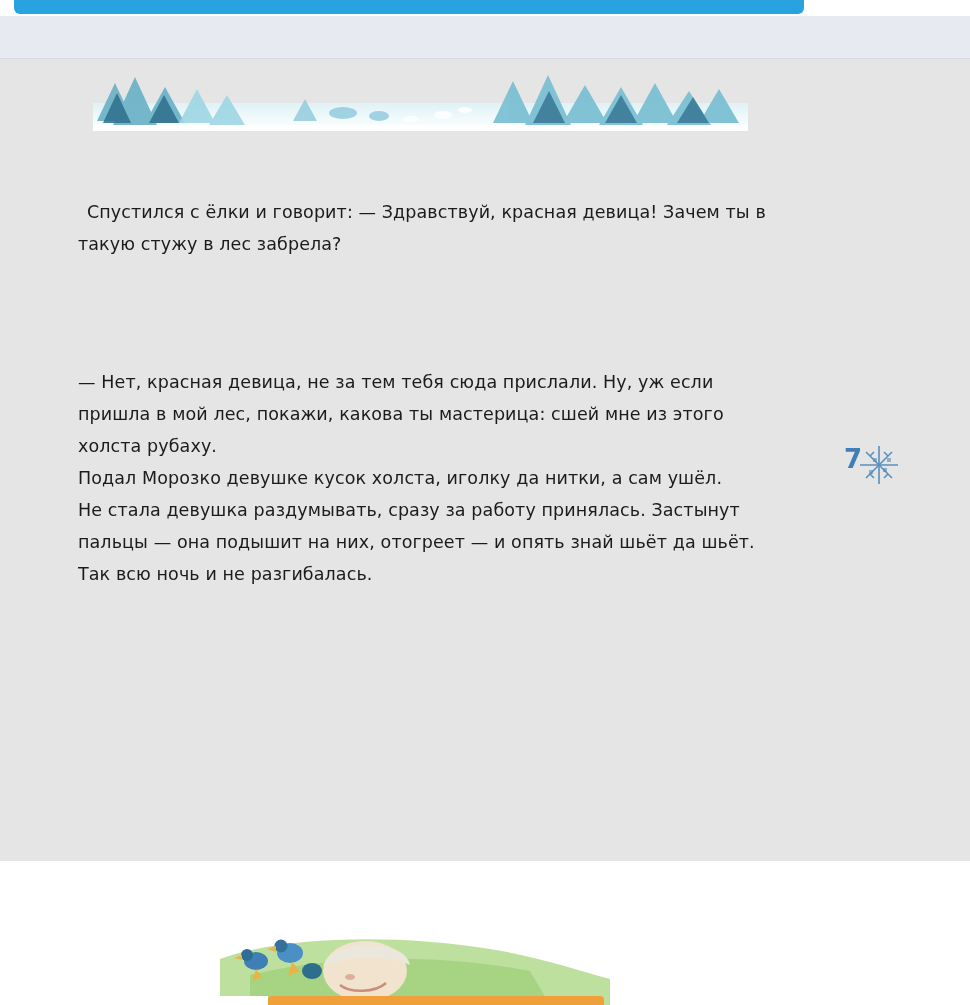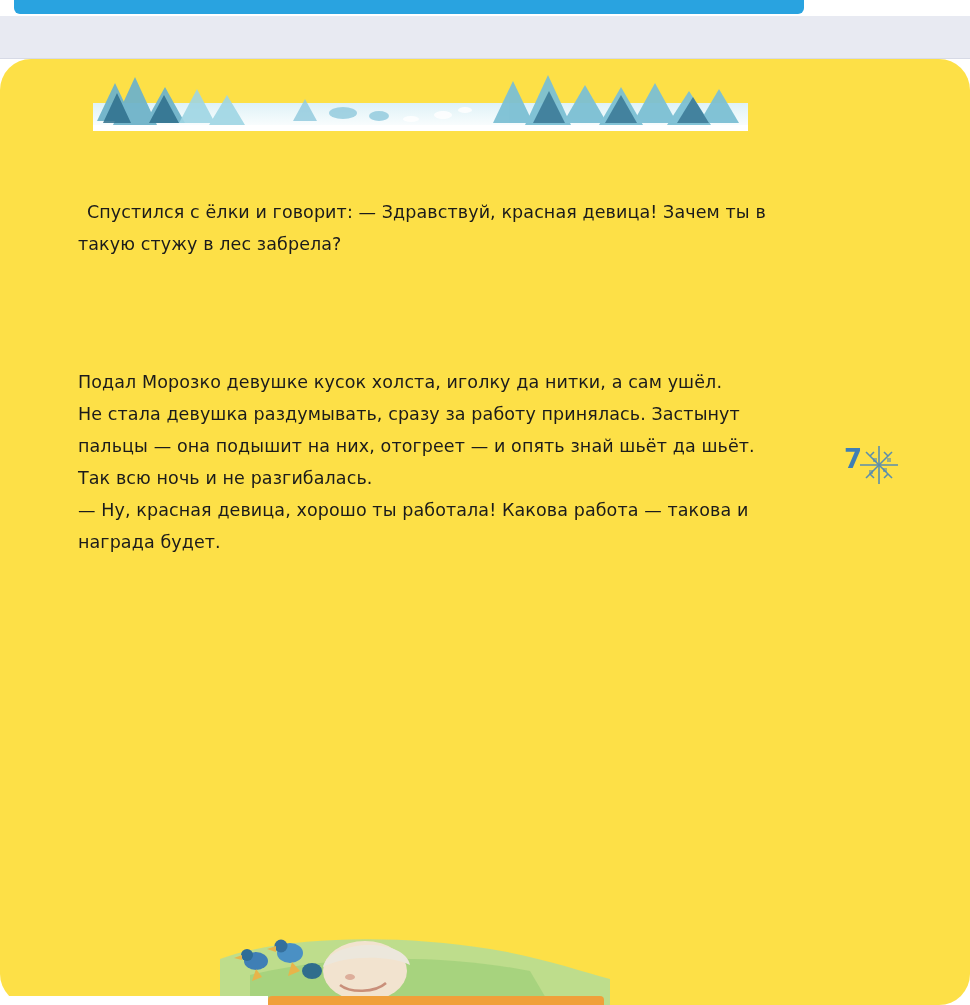--- a/index.html
+++ b/index.html
@@ -50,23 +50,22 @@
     background: #e8eaf2;
     border-bottom: 1px solid #d7dae6;
   }
 
   
   .page {
     position: absolute;
     top: 59px;
     left: 0;
     width: 970px;
-    height: 946px;
-    background: #fde047;
-    border-radius: 31px;
+    height: 802px;
+    background: #e5e5e5;
   }
 
   
   .illus-top {
     position: absolute;
     top: 10px;
     left: 93px;
     width: 655px;
     height: 62px;
     overflow: hidden;
@@ -200,23 +199,23 @@
       </g>
       <rect x="0" y="56" width="655" height="6" fill="#ffffff"></rect>
     </svg>
   </div>
 
   <div class="text-block block-one">
     <p class="para indent">Спустился с ёлки и говорит: — Здравствуй, красная девица! Зачем ты в такую стужу в лес забрела?</p>
   </div>
 
   <div class="text-block block-two">
+    <p class="para">— Нет, красная девица, не за тем тебя сюда прислали. Ну, уж если пришла в мой лес, покажи, какова ты мастерица: сшей мне из этого холста рубаху.</p>
     <p class="para">Подал Морозко девушке кусок холста, иголку да нитки, а сам ушёл.</p>
     <p class="para">Не стала девушка раздумывать, сразу за работу принялась. Застынут пальцы — она подышит на них, отогреет — и опять знай шьёт да шьёт. Так всю ночь и не разгибалась.</p>
-    <p class="para">— Ну, красная девица, хорошо ты работала! Какова работа — такова и награда будет.</p>
   </div>
 
   <div class="page-number">
     <svg width="60" height="54" viewBox="0 0 60 54" xmlns="http://www.w3.org/2000/svg">
       <g stroke="#4a86b8" stroke-width="1.6" fill="none" opacity="0.9">
         <line x1="26" y1="8" x2="52" y2="34"></line>
         <line x1="52" y1="8" x2="26" y2="34"></line>
         <line x1="39" y1="2" x2="39" y2="40"></line>
         <line x1="20" y1="21" x2="58" y2="21"></line>
         <line x1="30" y1="12" x2="34" y2="8"></line>

